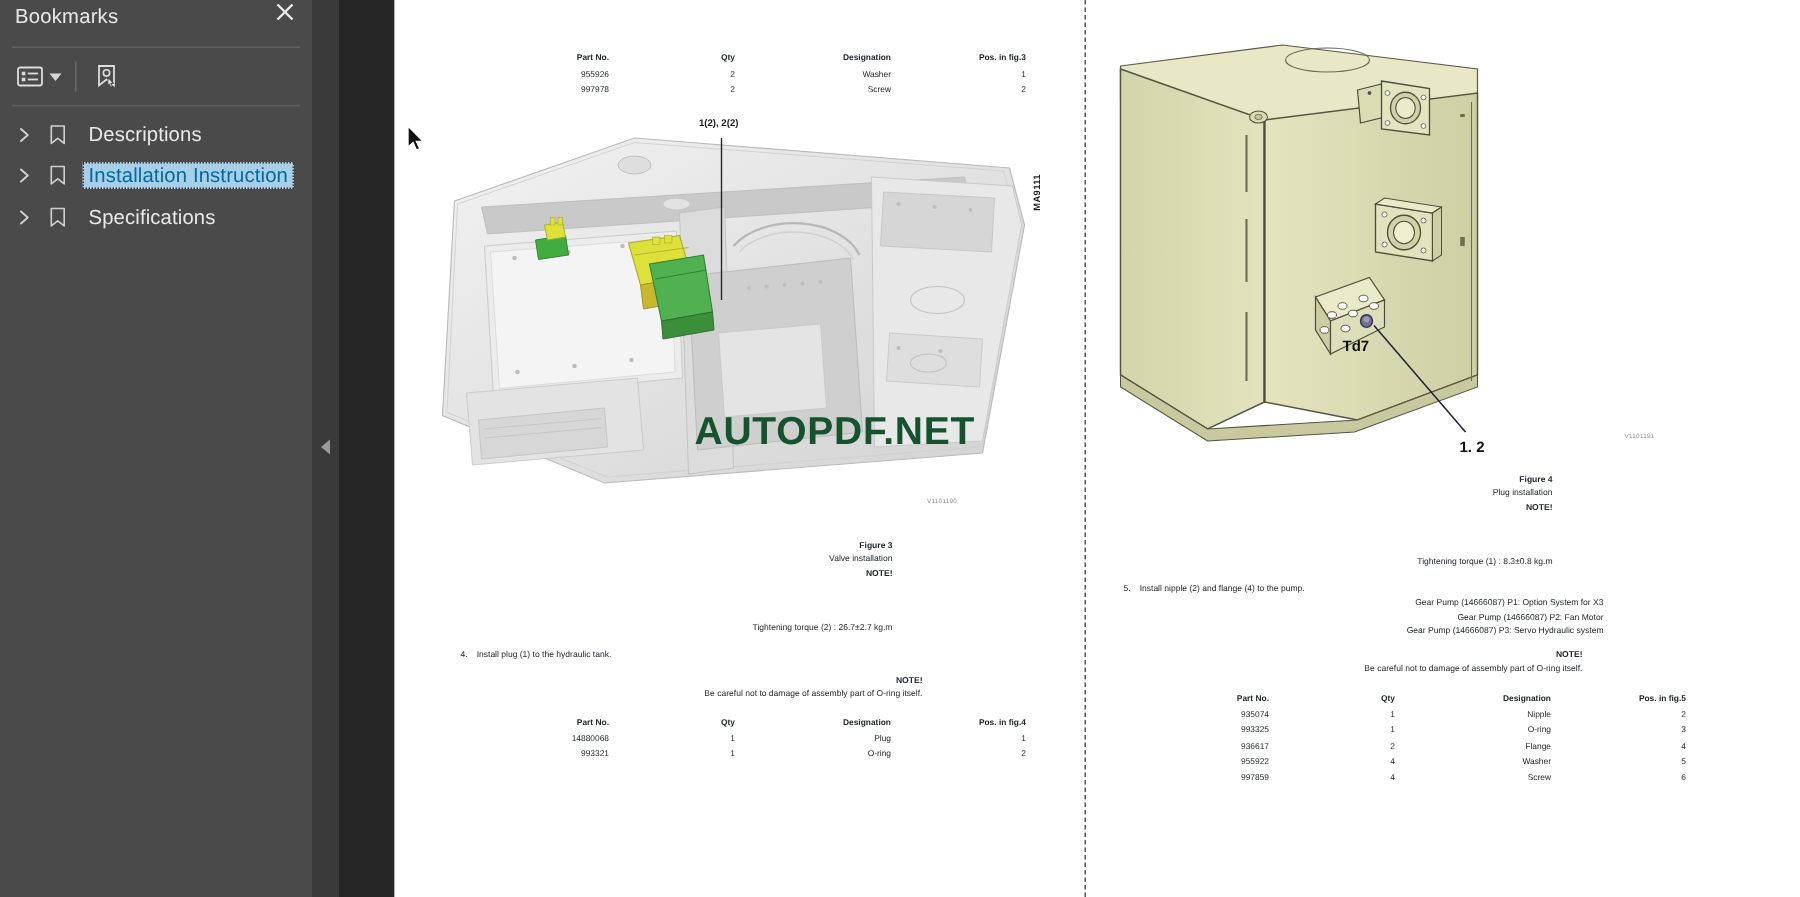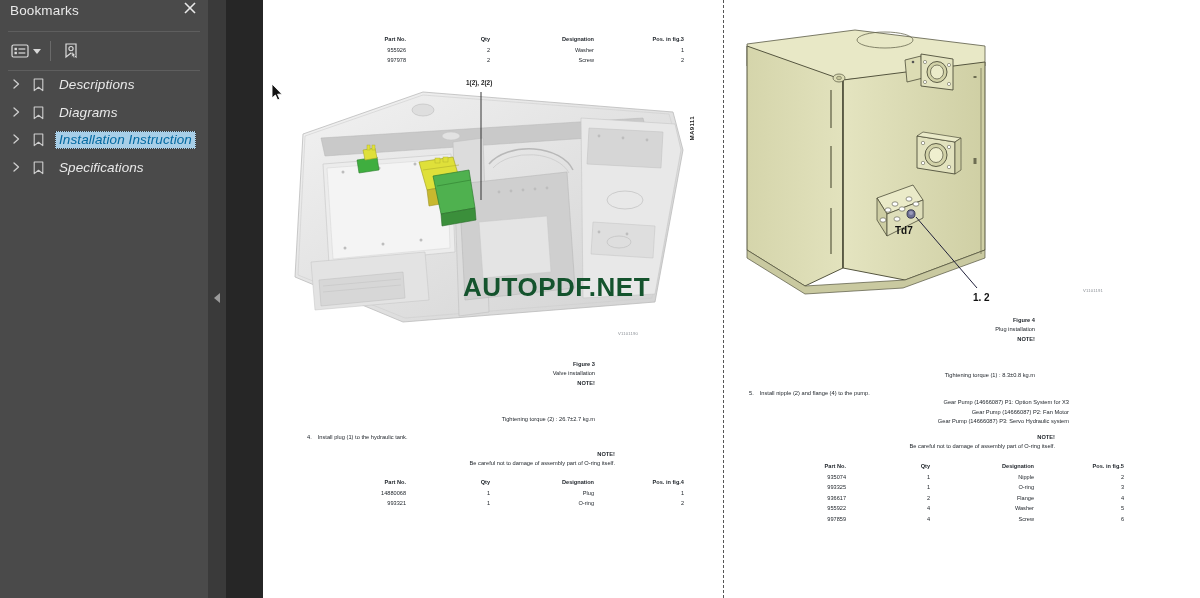--- a/index.html
+++ b/index.html
@@ -97,25 +97,24 @@
   }
 
   
   #bm-tree {
     position: absolute;
     left: 0; top: 76px;
     width: 208px;
   }
   .bm-row {
     display: flex;
-    align-items: flex-start;
+    align-items: center;
     height: 27.5px;
     padding-left: 8px;
     cursor: pointer;
-    font-style: italic;
   }
   .bm-expand {
     width: 16px; height: 16px;
     display: flex; align-items: center; justify-content: center;
     flex: 0 0 16px;
     cursor: pointer;
   }
   .bm-icon {
     width: 18px; height: 18px;
     display: flex; align-items: center; justify-content: center;
@@ -300,33 +299,20 @@
             <svg width="9" height="12" viewBox="0 0 9 12">
               <path d="M2 2 L6.5 6 L2 10" fill="none" stroke="#cfcfcf" stroke-width="1.3" stroke-linecap="round" stroke-linejoin="round"></path>
             </svg>
           </span>
           <span class="bm-icon">
             <svg width="11" height="14" viewBox="0 0 11 14">
               <path d="M1.2 1 h8.6 v11.6 l-4.3 -3.4 l-4.3 3.4 z" fill="none" stroke="#cfcfcf" stroke-width="1.1" stroke-linejoin="round"></path>
             </svg>
           </span>
           <span class="bm-label">Descriptions</span>
-        </div>
-        <div class="bm-row">
-          <span class="bm-expand">
-            <svg width="9" height="12" viewBox="0 0 9 12">
-              <path d="M2 2 L6.5 6 L2 10" fill="none" stroke="#cfcfcf" stroke-width="1.3" stroke-linecap="round" stroke-linejoin="round"></path>
-            </svg>
-          </span>
-          <span class="bm-icon">
-            <svg width="11" height="14" viewBox="0 0 11 14">
-              <path d="M1.2 1 h8.6 v11.6 l-4.3 -3.4 l-4.3 3.4 z" fill="none" stroke="#cfcfcf" stroke-width="1.1" stroke-linejoin="round"></path>
-            </svg>
-          </span>
-          <span class="bm-label">Diagrams</span>
         </div>
         <div class="bm-row selected">
           <span class="bm-expand">
             <svg width="9" height="12" viewBox="0 0 9 12">
               <path d="M2 2 L6.5 6 L2 10" fill="none" stroke="#cfcfcf" stroke-width="1.3" stroke-linecap="round" stroke-linejoin="round"></path>
             </svg>
           </span>
           <span class="bm-icon">
             <svg width="11" height="14" viewBox="0 0 11 14">
               <path d="M1.2 1 h8.6 v11.6 l-4.3 -3.4 l-4.3 3.4 z" fill="none" stroke="#cfcfcf" stroke-width="1.1" stroke-linejoin="round"></path>

